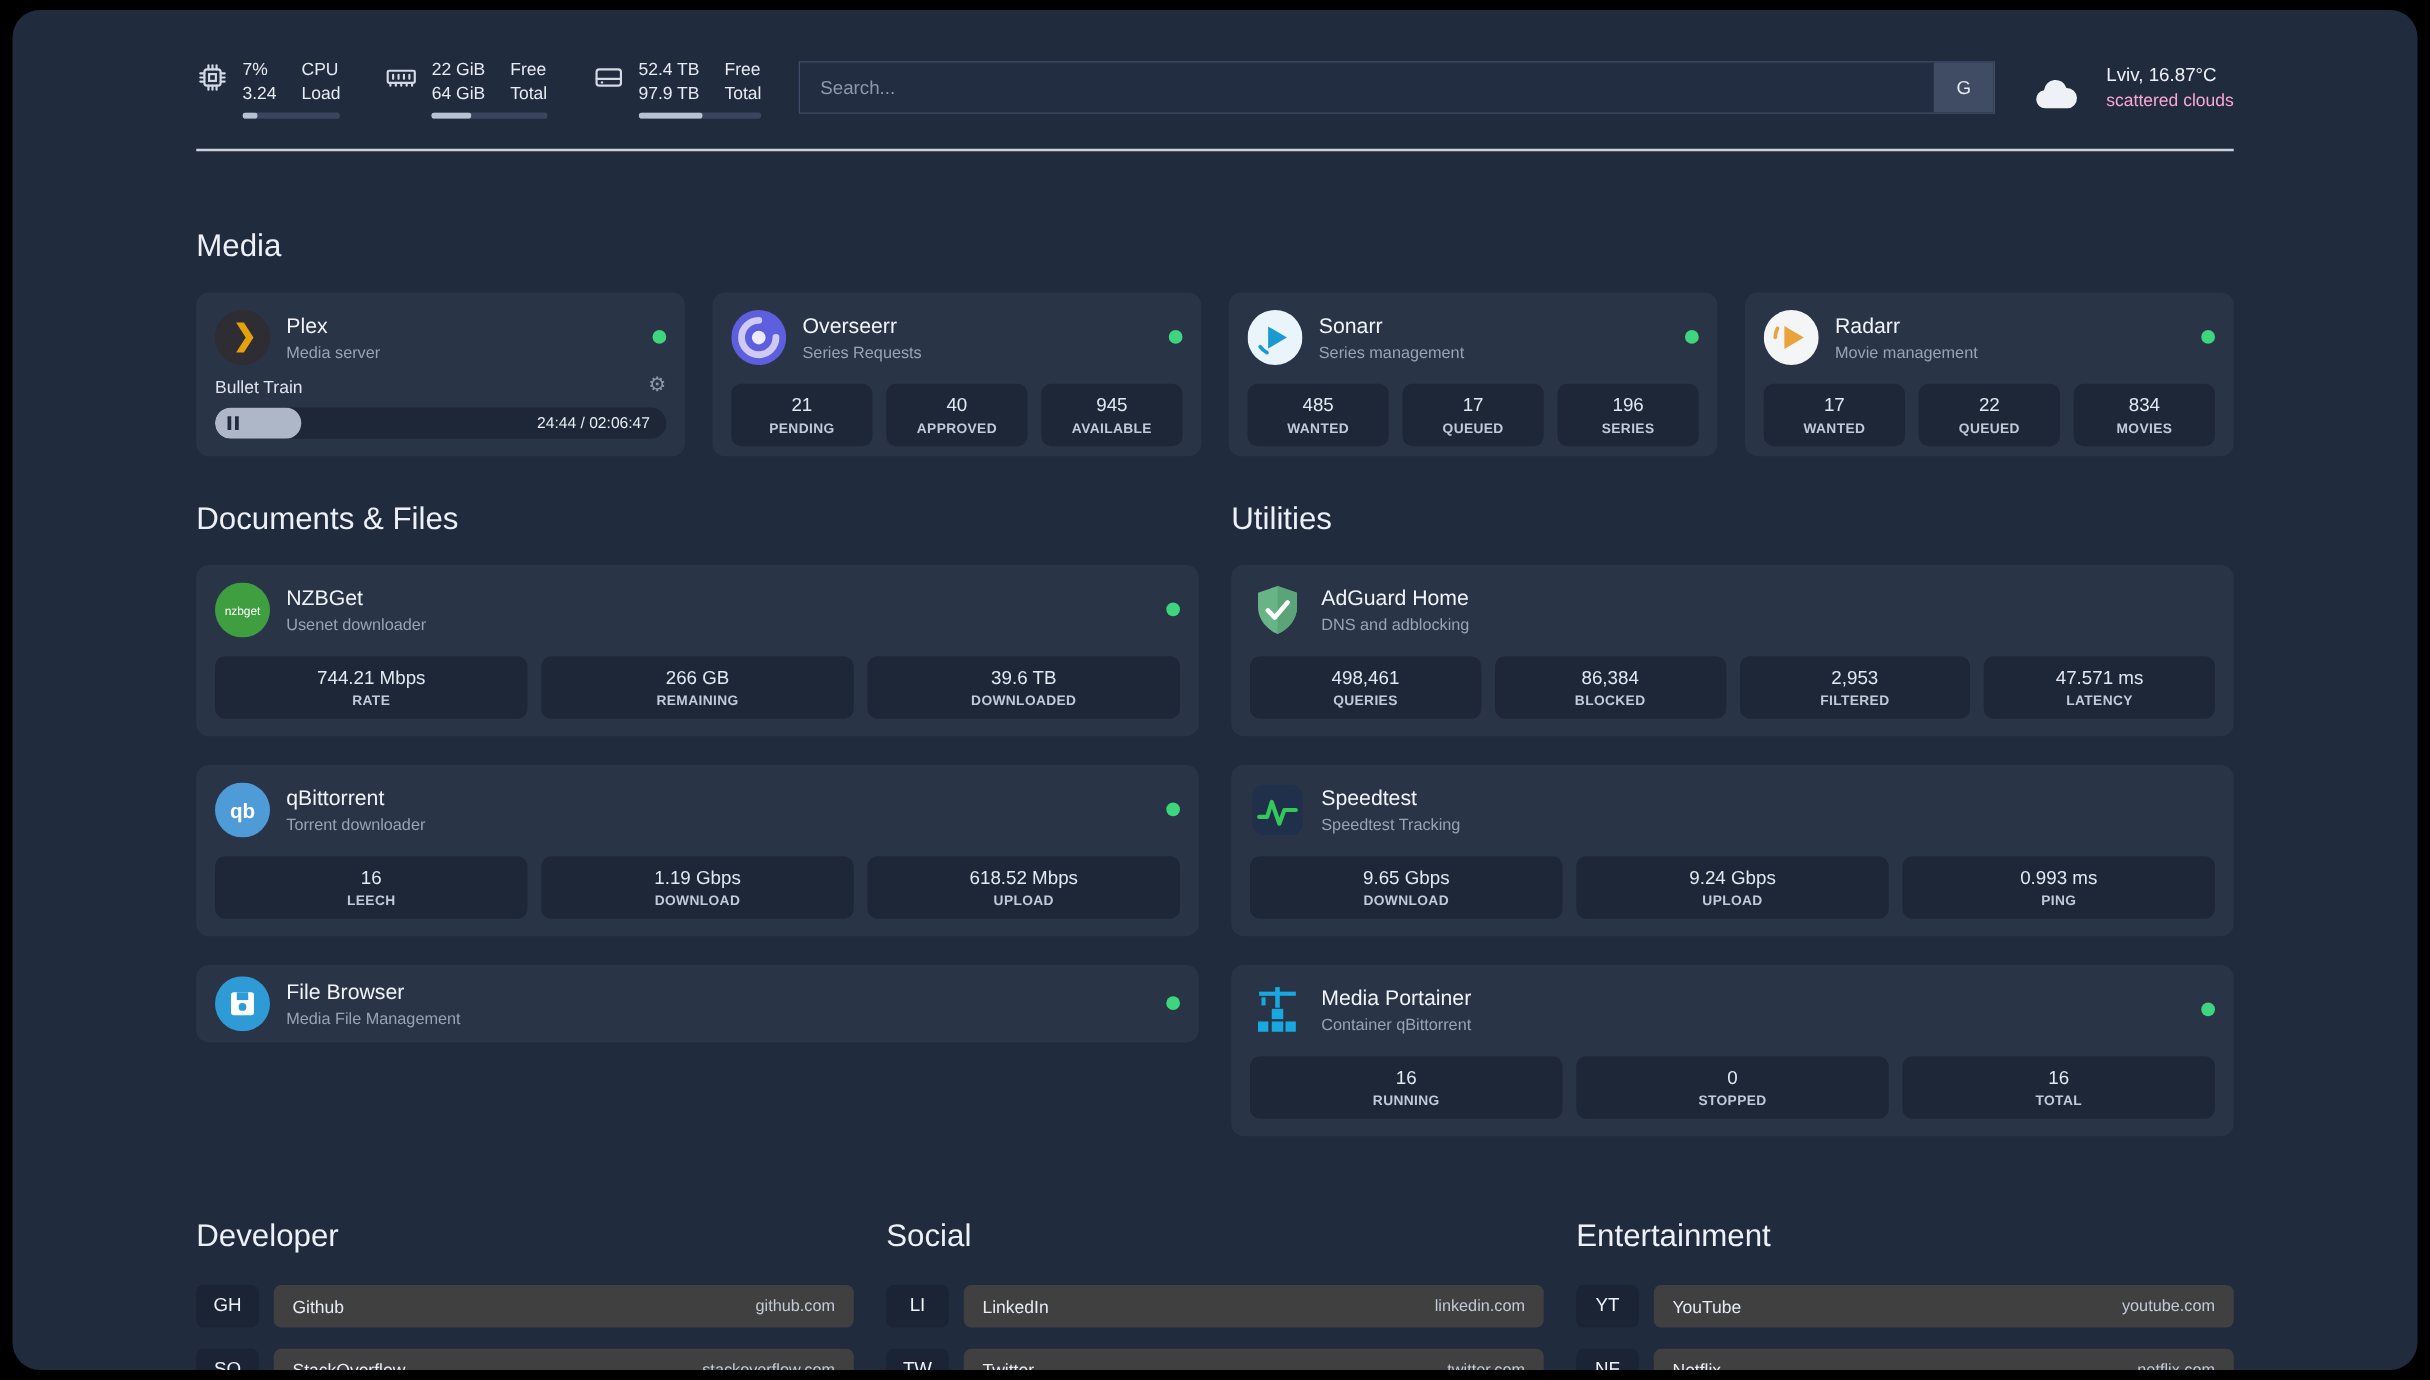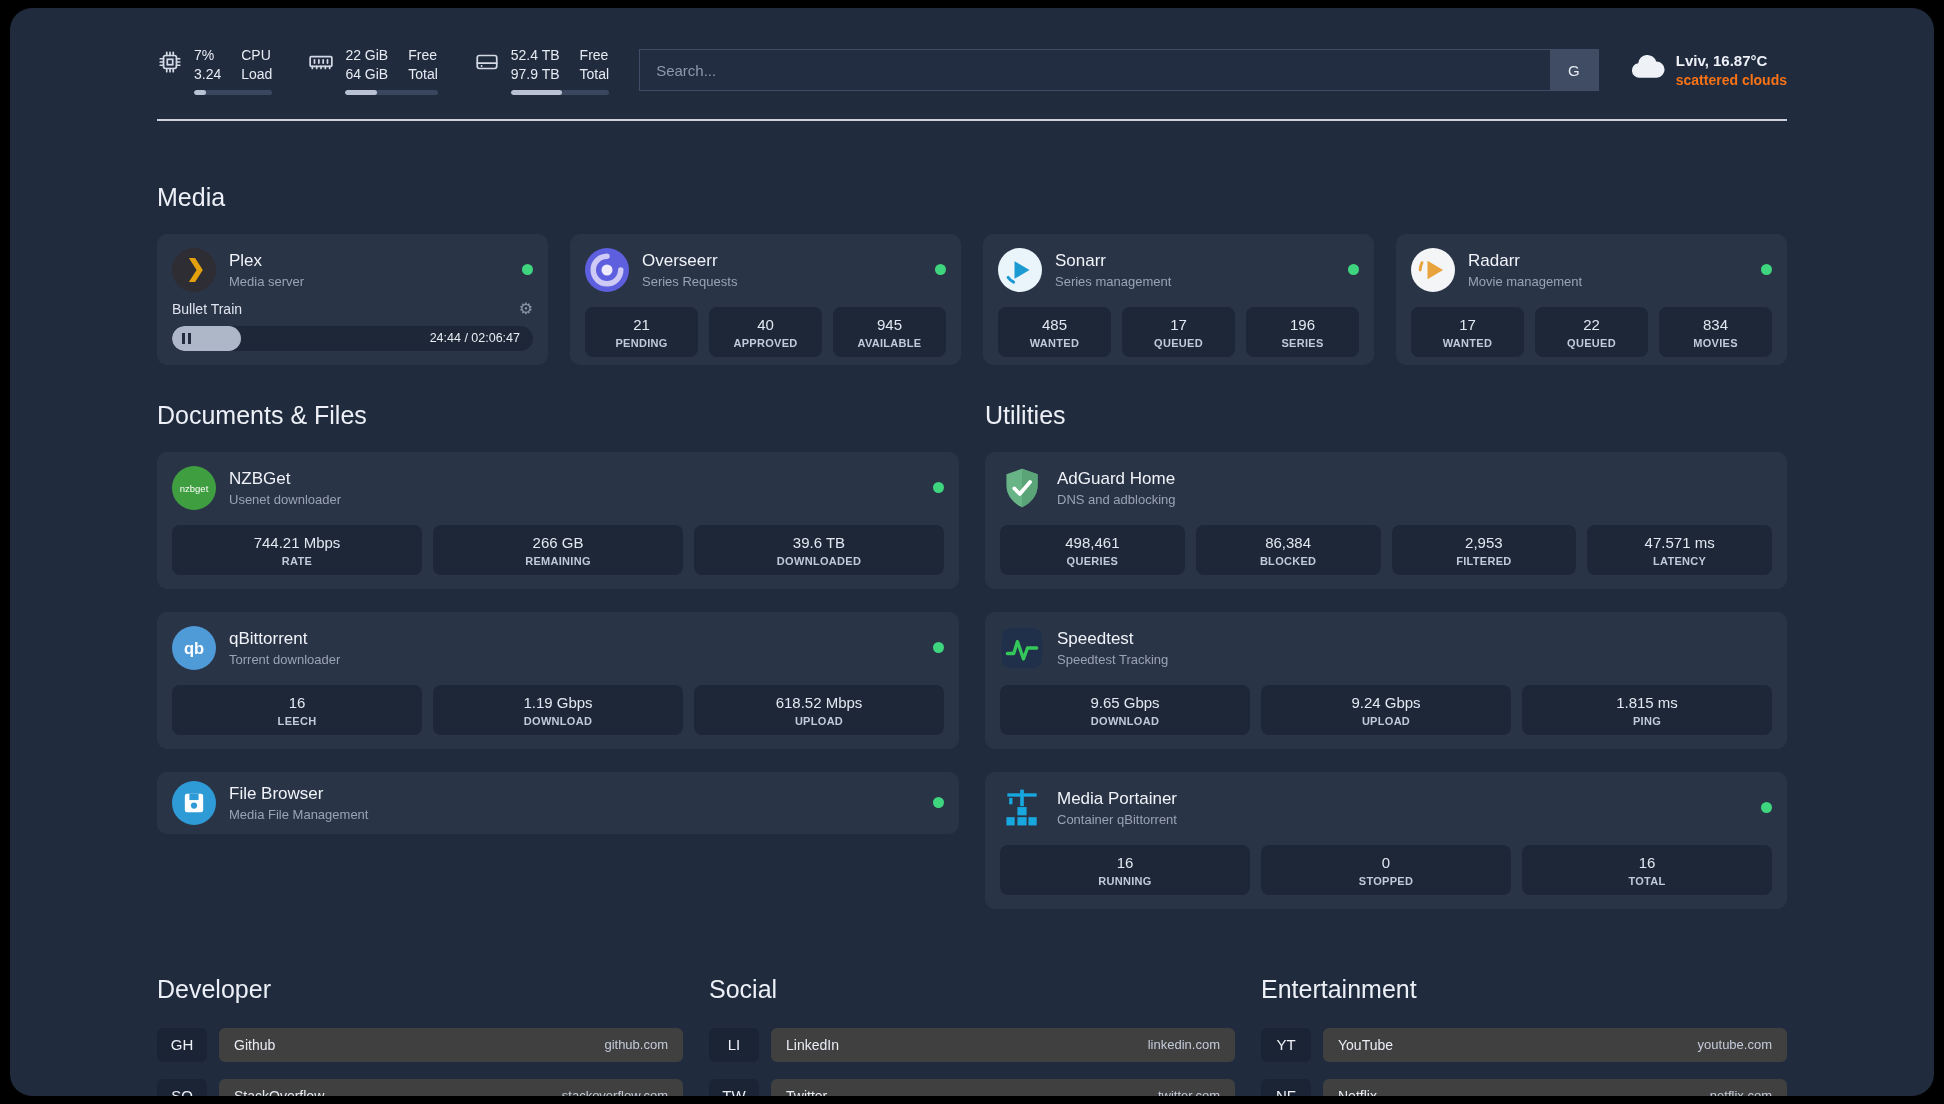--- a/index.html
+++ b/index.html
@@ -16,26 +16,26 @@
   .res-cols { display:flex; gap:20px; }
   .res-col { display:flex; flex-direction:column; font-size:14px; color:#e7ebf2; line-height:1.35; }
   .res-bar { height:5px; background:#3a465e; border-radius:3px; margin-top:6px; overflow:hidden; }
   .res-fill { height:100%; background:#b9c2d3; border-radius:3px; }
 
   .search { flex:1; display:flex; height:42px; border:1px solid #414d66; border-radius:0; overflow:hidden; background:#232d41; }
   .search input { flex:1; background:transparent; border:none; outline:none; color:#dfe4ee; padding:0 16px; font-size:15px; font-family:"Liberation Sans", sans-serif; }
   .search input::placeholder { color:#8e97ab; }
   .g-btn { width:48px; background:#404c64; color:#e7ebf2; display:flex; align-items:center; justify-content:center; font-size:15px; cursor:pointer; }
 
-  .weather { display:flex; align-items:flex-start; gap:9px; flex:none;font-weight:bold; }
+  .weather { display:flex; align-items:flex-end; gap:21px; flex:none; }
   .weather-icon { width:38px; height:30px; }
   .weather-icon svg { width:100%; height:100%; }
   .weather-text { display:flex; flex-direction:column; line-height:1.35; }
   .weather-loc { color:#eef1f7; font-size:15px; }
-  .weather-cond { color:#f97316; font-size:14px; }
+  .weather-cond { color:#f9a8d4; font-size:14px; }
 
   .divider { border:none; border-top:2px solid #dbe0e9; margin-top:24px; opacity:.92; }
 
   
   .section-title { color:#edf0f6; font-size:25px; font-weight:500; margin:0 0 22px; }
   .media-section .section-title { margin-top:62px; }
   .media-row { display:grid; grid-template-columns:repeat(4,1fr); gap:22px; }
 
   .card { background:#2a3447; border-radius:10px; padding:14px 15px; display:flex; flex-direction:column; }
   .media-row .card { height:131px; justify-content:space-between; }
@@ -451,21 +451,21 @@
             <div class="stats">
               <div class="stat">
                 <div class="stat-value">9.65 Gbps</div>
                 <div class="stat-label">DOWNLOAD</div>
               </div>
               <div class="stat">
                 <div class="stat-value">9.24 Gbps</div>
                 <div class="stat-label">UPLOAD</div>
               </div>
               <div class="stat">
-                <div class="stat-value">1.815 ms</div>
+                <div class="stat-value">0.993 ms</div>
                 <div class="stat-label">PING</div>
               </div>
             </div>
           </div>
 
           <div class="card">
             <div class="card-head">
               <span class="svc-icon">
                 <svg viewBox="0 0 24 24" fill="#18a8e0">
                   <rect x="11" y="2" width="2" height="9"></rect>

